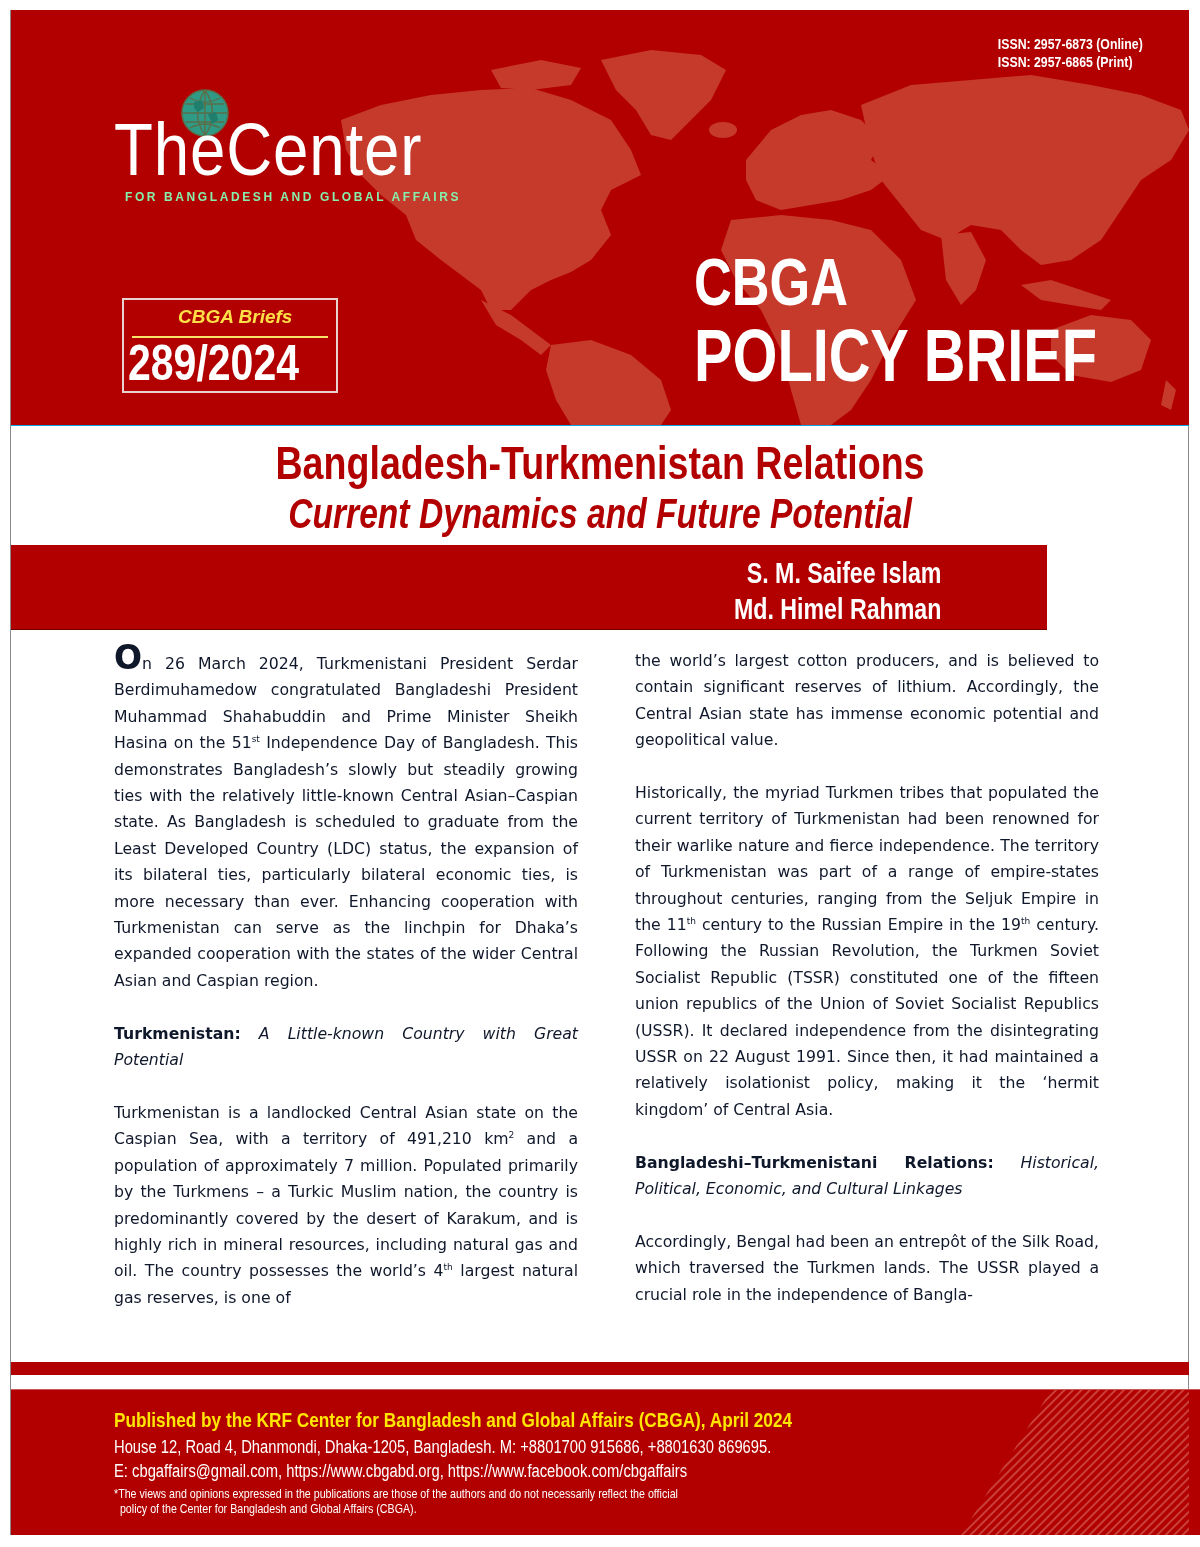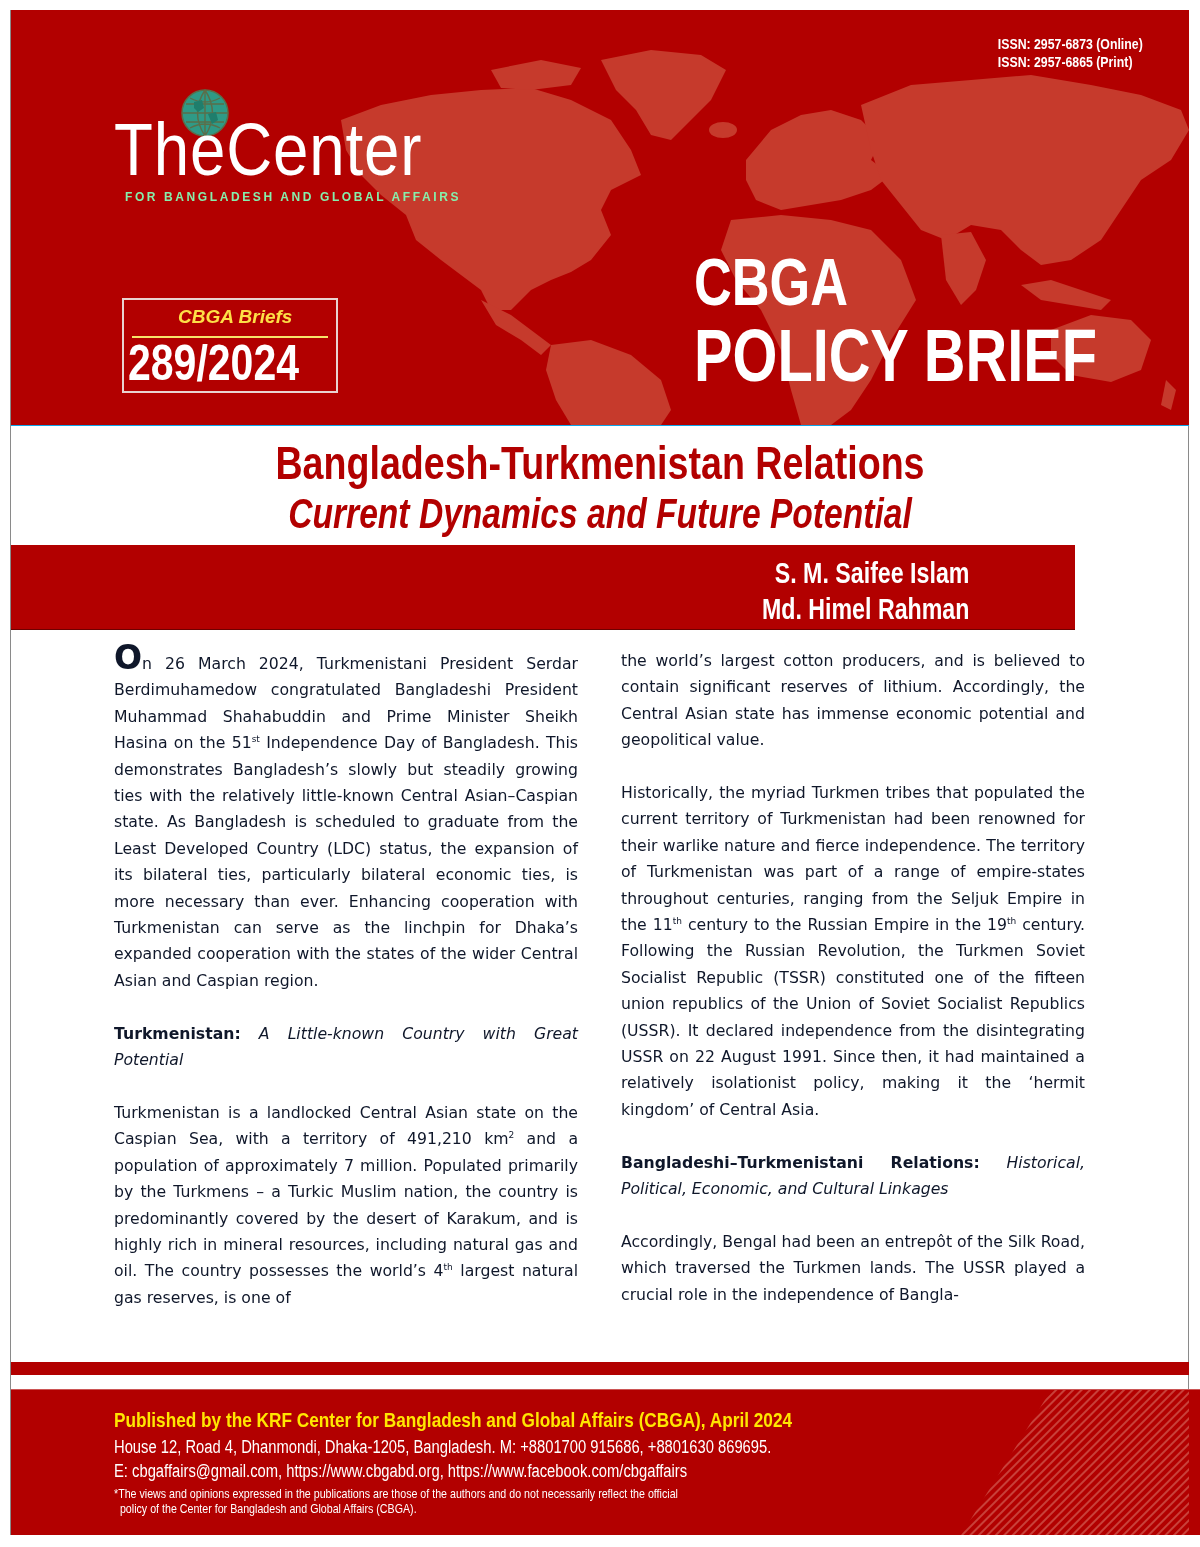--- a/index.html
+++ b/index.html
@@ -14,26 +14,26 @@
   .logo-sub { position:absolute; left:114px; top:180px; color:#86efac; font-weight:bold; font-size:12px; letter-spacing:2.6px; font-family:"Liberation Sans", sans-serif; }
   .brief-box { position:absolute; left:111px; top:288px; width:216px; height:95px; border:2px solid #e9d3d0; box-sizing:border-box; }
   .brief-label { position:absolute; left:10px; top:6px; color:#fde047; font-family:"Liberation Sans", sans-serif; font-style:italic; font-weight:bold; font-size:19px;margin-left:44px; }
   .brief-rule { position:absolute; left:8px; right:8px; top:36px; height:2px; background:#f7e36a; }
   .brief-num { position:absolute; left:4px; top:34px; color:#fff; font-family:"Liberation Sans", sans-serif; font-weight:bold; font-size:50px; line-height:58px; transform:scaleX(0.82); transform-origin:left top; letter-spacing:0px; }
   .cbga-title { position:absolute; left:683px; top:240px; color:#fff; font-family:"Liberation Sans", sans-serif; font-weight:bold; font-size:67px; line-height:64px; transform:scaleX(0.78); transform-origin:left top; }
   .policy-title { position:absolute; left:683px; top:306px; color:#fff; font-family:"Liberation Sans", sans-serif; font-weight:bold; font-size:74px; line-height:80px; transform:scaleX(0.78); transform-origin:left top; white-space:nowrap; }
   .title-block { position:absolute; left:11px; top:427px; width:1178px; height:150px; text-align:center; }
   .main-title { position:absolute; left:0; right:0; top:8px; color:#b20000; font-family:"Liberation Sans", sans-serif; font-weight:bold; font-size:47px; line-height:56px; transform:scaleX(0.80); transform-origin:center top; white-space:nowrap; }
   .sub-title { position:absolute; left:0; right:0; top:62px; color:#b20000; font-family:"Liberation Sans", sans-serif; font-weight:bold; font-style:italic; font-size:42px; line-height:50px; transform:scaleX(0.80); transform-origin:center top; white-space:nowrap; }
-  .author-band { position:absolute; left:11px; top:545px; width:1036px; height:84px; background:#b20000; border-bottom:1px solid #6e0000;padding-left:28px; }
+  .author-band { position:absolute; left:11px; top:545px; width:1036px; height:84px; background:#b20000; border-bottom:1px solid #6e0000; }
   .authors { position:absolute; right:106px; top:10px; text-align:right; color:#fff; font-family:"Liberation Sans", sans-serif; font-weight:bold; font-size:29px; line-height:36px; transform:scaleX(0.80); transform-origin:right top; }
   .col { position:absolute; top:648px; width:464px; font-family:"DejaVu Sans", sans-serif; font-size:15.7px; line-height:26.4px; color:#0f172a; text-align:justify; }
   .col p { margin:0 0 26.4px 0; }
   .col-left { left:114px; }
-  .col-right { left:621px; }
+  .col-right { left:635px; }
   .dropcap { font-weight:bold; font-size:33px; line-height:20px; }
   .sup { font-size:9px; vertical-align:super; line-height:0; }
   .sec-head { font-weight:bold; }
   .sec-sub { font-style:italic; }
   .red-bar { position:absolute; left:11px; top:1362px; width:1178px; height:13px; background:#b20000; }
   .footer { position:absolute; left:11px; top:1389px; width:1178px; height:145px; background:#b20000; overflow:hidden; border-top:1px solid #c55;padding-left:34px; }
   .footer-stripes { position:absolute; left:0; top:0; width:1178px; height:145px; }
   .foot-pub { position:absolute; left:103px; top:18px; color:#ffe600; font-family:"Liberation Sans", sans-serif; font-weight:bold; font-size:21px; white-space:nowrap; transform:scaleX(0.82); transform-origin:left top; }
   .foot-addr { position:absolute; left:103px; top:47px; color:#fff; font-family:"Liberation Sans", sans-serif; font-size:18px; white-space:nowrap; transform:scaleX(0.82); transform-origin:left top; }
   .foot-web { position:absolute; left:103px; top:71px; color:#fff; font-family:"Liberation Sans", sans-serif; font-size:18px; white-space:nowrap; transform:scaleX(0.82); transform-origin:left top; }

